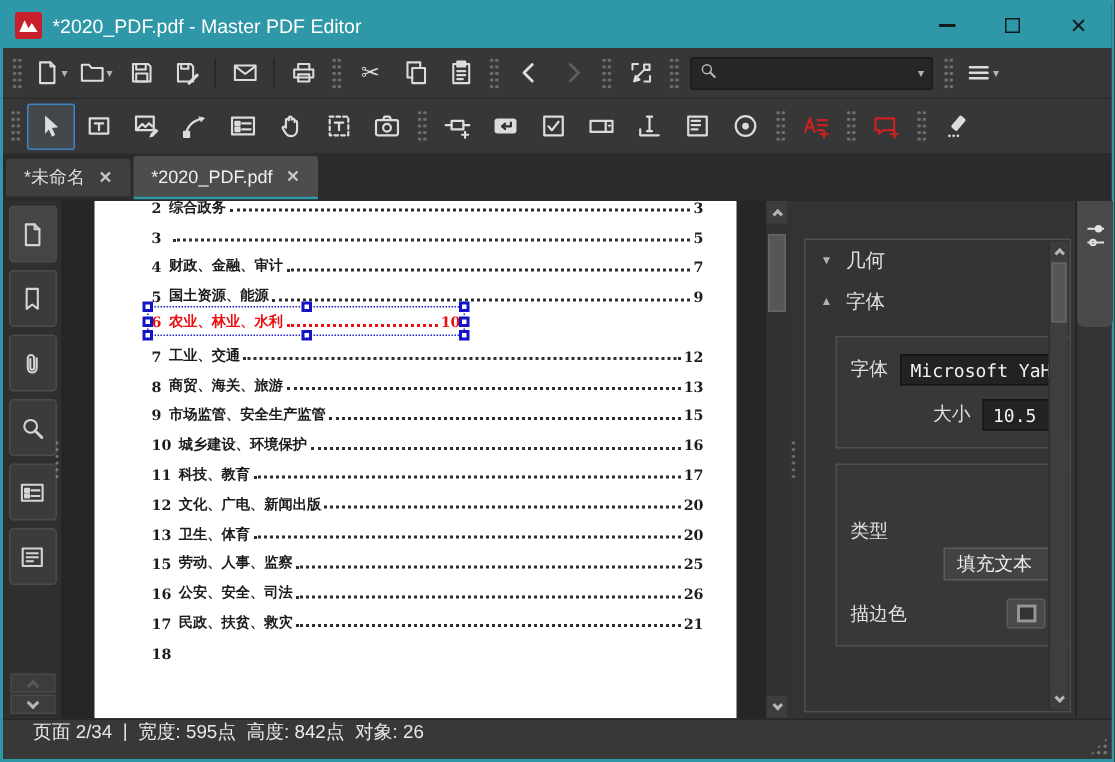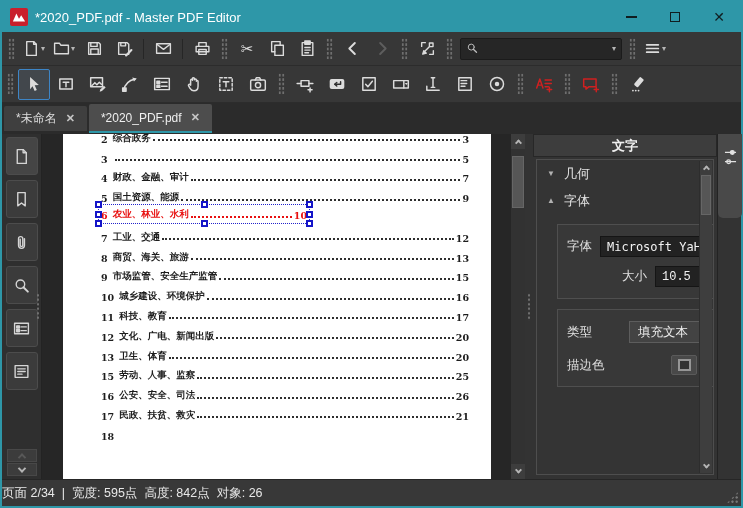--- a/index.html
+++ b/index.html
@@ -135,21 +135,21 @@
   .pscroll .sb-end { height:13px; }
   .pscroll .chev, .vscroll .chev { width:5px; height:5px; }
 
   .sidetabs { width:24px; background:#333; border-left:1px solid #232323; flex:none; position:relative; }
   .sidetab { width:24px; height:84px; background:#494949; border-radius:0 0 5px 5px;
              display:flex; justify-content:center; padding-top:12px; color:#e2e2e2; }
   .sidetab svg { width:15px; height:24px; }
 
   
   .statusbar { height:27px; background:#383838; border-top:1px solid #262626; display:flex;
-               align-items:center; gap:7px; padding-left:0; color:#e8e8e8; font-size:12.5px; flex:none;
+               gap:7px; padding-left:20px; color:#e8e8e8; font-size:12.5px; flex:none;
                position:relative; }
   .resize-grip { position:absolute; right:2px; bottom:2px; width:13px; height:13px;
                  background-image:radial-gradient(circle,#7a7a7a 1px,transparent 1.3px);
                  background-size:4.3px 4.3px;
                  clip-path:polygon(100% 0, 100% 100%, 0 100%); }
 </style>
 </head>
 <body>
 
 <div class="window">
@@ -656,46 +656,45 @@
             <span class="chev down"></span>
           </div>
       </div>
     </div>
 
     <div class="splitter">
         <div class="dots"></div>
       </div>
 
     <div class="panel">
-      <div class="panel-header">文字</div>
       <div class="panel-body">
         <div class="sect">
           <span class="tri">▼</span>
           <span>几何</span>
         </div>
         <div class="sect">
           <span class="tri">▲</span>
           <span>字体</span>
         </div>
 
         <div class="pgroup">
           <div class="prow">
             <span class="plabel" style="margin-right:8px;">字体</span>
             <span class="pinput mono" style="flex:1;">Microsoft YaHei</span>
           </div>
           <div class="prow" style="justify-content:flex-end;">
             <span class="plabel" style="margin-right:8px;">大小</span>
-            <span class="pinput mono" style="width:52px;font-family:Liberation Mono, monospace;">10.5</span>
+            <span class="pinput mono" style="width:52px;">10.5</span>
           </div>
         </div>
 
         <div class="pgroup">
           <div class="prow">
             <span class="plabel" style="width:62px;">类型</span>
-            <span class="dropdown" style="flex:1;">填充文本</span>
+            <span class="dropdown" style="flex:1;margin-top:44px;">填充文本</span>
           </div>
           <div class="prow" style="margin-top:12px;">
             <span class="plabel" style="flex:1;">描边色</span>
             <span class="swatch-btn" style="margin-right:10px;">
                 <span class="swatch-stroke"></span>
               </span>
           </div>
         </div>
 
         <div class="pscroll">

